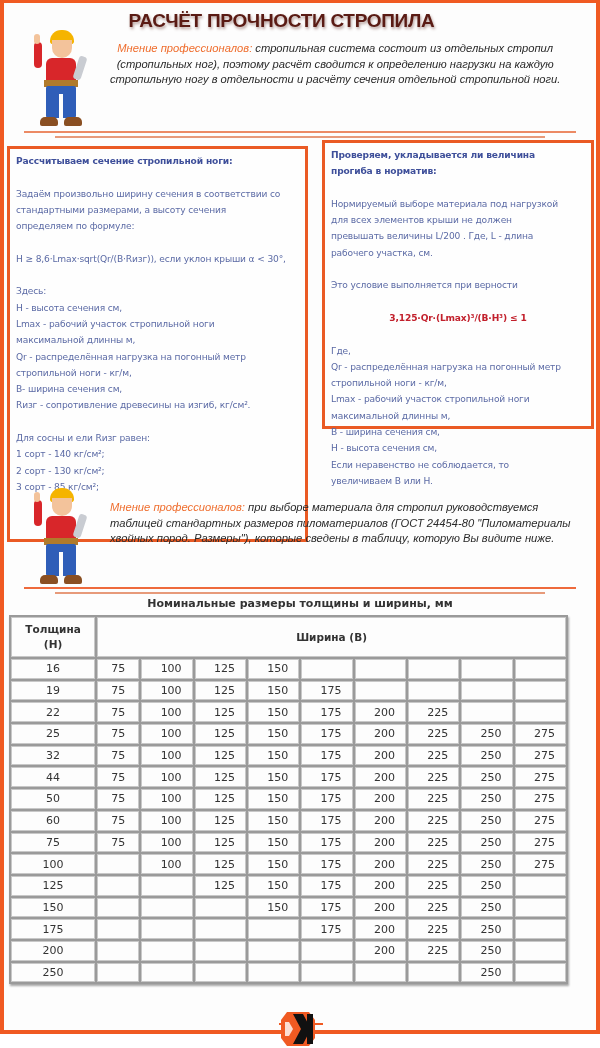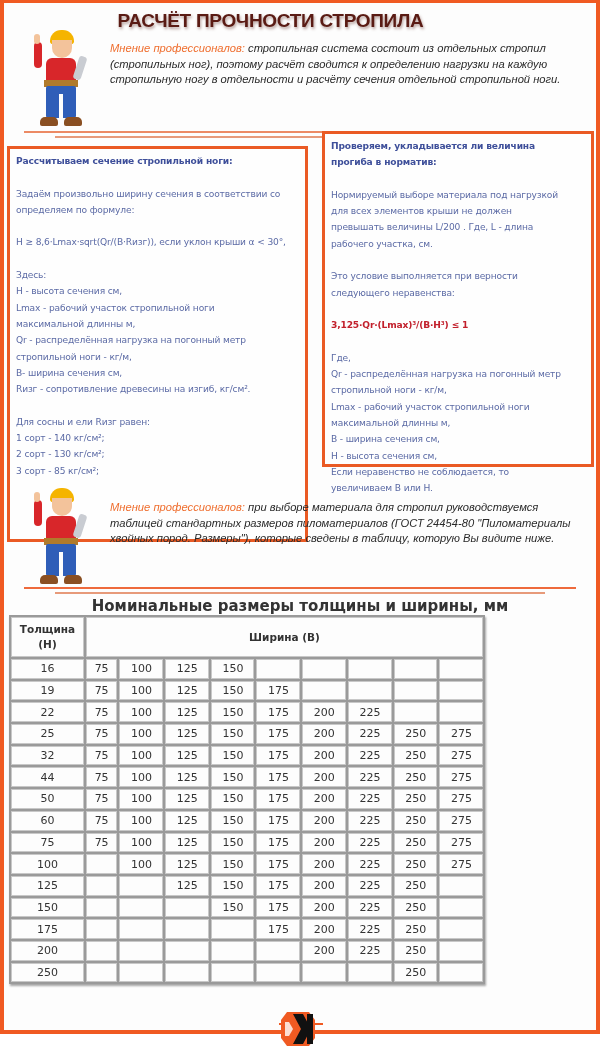--- a/index.html
+++ b/index.html
@@ -4,21 +4,21 @@
 <style>
   * { box-sizing: border-box; margin: 0; padding: 0; }
   html, body { width: 600px; height: 1048px; background: #ffffff; overflow: hidden; }
   body { position: relative; font-family: "DejaVu Sans", sans-serif; }
 
   .frame {
     position: absolute; left: 0; top: 0; width: 600px; height: 1034px;
     border: 4px solid #f05a22; border-top-width: 3px; background: #fdfdfd;
   }
   .title {
-    position: absolute; left: 1px; width: 539px; top: 10px; text-align: center;
+    position: absolute; left: 12px; width: 539px; top: 10px; text-align: center;
     font-family: "Liberation Sans", sans-serif; font-weight: bold; font-size: 19px;
     color: #5a1b14; letter-spacing: -0.3px;
     text-shadow: 1px 2px 3px rgba(90,40,30,0.45);
   }
 
   
   .worker { position: absolute; width: 64px; height: 102px; }
   .worker .helmet { position:absolute; left:22px; top:2px; width:24px; height:14px; background:#f5b400; border-radius:12px 12px 3px 3px; }
   .worker .face { position:absolute; left:24px; top:12px; width:20px; height:18px; background:#f3c39b; border-radius:0 0 10px 10px; }
   .worker .torso { position:absolute; left:18px; top:30px; width:30px; height:28px; background:#d8262a; border-radius:6px 6px 2px 2px; }
@@ -41,28 +41,28 @@
   .divider.short { background: #e79a7a; }
 
   .box {
     position: absolute; border: 3px solid #ea5a24; background: #fefefe;
     font-family: "DejaVu Sans", sans-serif; font-size: 9.1px; line-height: 16.3px;
     color: #5b6aa5; padding: 4px 6px 0 6px; letter-spacing: -0.15px;
   }
   .box .hd { font-weight: bold; color: #3e4f9a; }
   .box .line { white-space: nowrap; }
   .box .gap { height: 16.3px; }
-  .box .formula-red { color: #c2202c; font-weight: bold; }
+  .box .formula-red { color: #c2202c; font-weight: bold; text-align: center; }
 
   .table-title {
     position: absolute; left: 0; width: 600px; top: 597px; text-align: center;
-    font-family: "DejaVu Sans", sans-serif; font-weight: bold; font-size: 15px; color: #333;
+    font-family: "DejaVu Sans", sans-serif; font-weight: bold; font-size: 11px; color: #333;
   }
   table.sizes {
-    position: absolute; left: 9px; top: 615px; width: 476px;
+    position: absolute; left: 9px; top: 615px; width: 559px;
     border-collapse: separate; border-spacing: 2px; background: #9a9a9a;
     font-family: "DejaVu Sans", sans-serif; font-size: 11px; color: #333;
     box-shadow: 1px 2px 2px rgba(0,0,0,0.35);
   }
   table.sizes td, table.sizes th {
     background: #fdfdfd; height: 19.7px; border: 1px solid #c8c8c8;
   }
   table.sizes th { font-weight: bold; font-size: 10.5px; line-height: 15px; height: 40px; }
   table.sizes td.h { text-align: center; }
   table.sizes td.v { text-align: right; padding-right: 10px; }
@@ -85,63 +85,63 @@
   <div class="helmet"></div>
     <div class="face"></div>
   <div class="torso"></div>
     <div class="tool"></div>
   <div class="belt"></div>
     <div class="legs"></div>
   <div class="boot-l"></div>
     <div class="boot-r"></div>
 </div>
 
-<div class="opinion" style="left:110px; top:41px;">
+<div class="opinion" style="left:110px; top:41px;text-align:center;">
   <div><span class="lbl">Мнение профессионалов:</span><span> стропильная система состоит из отдельных стропил</span></div>
   <div>(стропильных ног), поэтому расчёт сводится к определению нагрузки на каждую</div>
   <div>стропильную ногу в отдельности и расчёту сечения отдельной стропильной ноги.</div>
 </div>
 
 <div class="divider" style="left:24px; top:131px; width:552px;"></div>
 <div class="divider short" style="left:55px; top:136px; width:490px;"></div>
 
 <div class="box" style="left:7px; top:146px; width:301px; height:396px;">
   <div class="line hd">Рассчитываем сечение стропильной ноги:</div>
   <div class="gap"></div>
   <div class="line">Задаём произвольно  ширину сечения в соответствии со</div>
+  <div class="line">стандартными размерами,  а высоту сечения</div>
   <div class="line">определяем  по формуле:</div>
   <div class="gap"></div>
   <div class="line">H ≥ 8,6·Lmax·sqrt(Qr/(B·Rизг)),  если  уклон крыши  α &lt; 30°,</div>
   <div class="gap"></div>
   <div class="line">Здесь:</div>
   <div class="line">H - высота  сечения см,</div>
   <div class="line">Lmax - рабочий  участок стропильной  ноги</div>
   <div class="line">максимальной длинны  м,</div>
   <div class="line">Qr - распределённая   нагрузка  на погонный  метр</div>
   <div class="line">стропильной  ноги  - кг/м,</div>
   <div class="line">B- ширина сечения см,</div>
   <div class="line">Rизг - сопротивление  древесины  на изгиб, кг/см².</div>
   <div class="gap"></div>
   <div class="line">Для сосны  и ели  Rизг равен:</div>
   <div class="line">1 сорт  - 140 кг/см²;</div>
   <div class="line">2 сорт  - 130 кг/см²;</div>
   <div class="line">3 сорт  - 85 кг/см²;</div>
 </div>
 
-<div class="box" style="left:322px; top:131px; width:272px; height:336px;">
+<div class="box" style="left:322px; top:140px; width:272px; height:289px;">
   <div class="line hd">Проверяем,  укладывается ли величина</div>
   <div class="line hd">прогиба  в норматив:</div>
   <div class="gap"></div>
   <div class="line">Нормируемый  выборе  материала под нагрузкой</div>
   <div class="line">для всех элементов  крыши не должен</div>
   <div class="line">превышать величины L/200 . Где, L - длина</div>
   <div class="line">рабочего участка, см.</div>
   <div class="gap"></div>
   <div class="line">Это условие  выполняется  при верности</div>
-  <div class="line">следующего неравенства:</div>
   <div class="gap"></div>
   <div class="line formula-red">3,125·Qr·(Lmax)³/(B·H³)  ≤ 1</div>
   <div class="gap"></div>
   <div class="line">Где,</div>
   <div class="line">Qr - распределённая  нагрузка  на погонный  метр</div>
   <div class="line">стропильной  ноги  - кг/м,</div>
   <div class="line">Lmax - рабочий  участок стропильной  ноги</div>
   <div class="line">максимальной длинны  м,</div>
   <div class="line">B - ширина  сечения см,</div>
   <div class="line">H - высота  сечения  см,</div>

